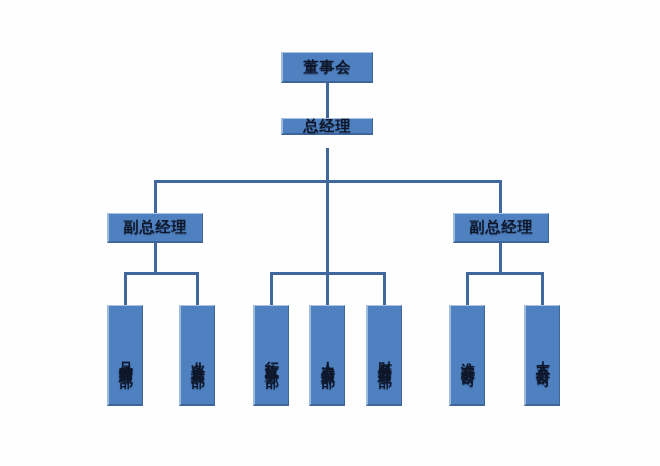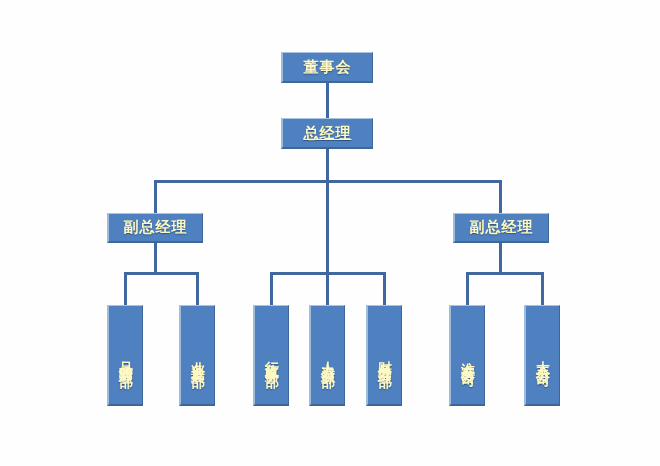--- a/index.html
+++ b/index.html
@@ -28,21 +28,21 @@
 
   
   .node {
     position: absolute;
     box-sizing: border-box;
     background: #4f80bf;
     border-top: 1px solid #a9c3e0;
     border-left: 2px solid #9ebddc;
     border-right: 1px solid #3f6699;
     border-bottom: 2px solid #3f6699;
-    color: #fef9c3;
+    color: #0f172a;
     font-weight: bold;
     text-shadow: 0 1px 1px rgba(30,55,95,0.55);
     display: flex;
     align-items: center;
     justify-content: center;
     letter-spacing: 1px;
   }
   
   .node.horiz {
     font-size: 15px;
@@ -83,21 +83,21 @@
   <div class="conn v" style="left:326px; top:272px; height:34px;"></div>
   <div class="conn v" style="left:383px; top:272px; height:34px;"></div>
 
   <div class="conn v" style="left:499px; top:242px; height:33px;"></div>
   <div class="conn h" style="left:466px; top:272px; width:78px;"></div>
   <div class="conn v" style="left:466px; top:272px; height:34px;"></div>
   <div class="conn v" style="left:541px; top:272px; height:34px;"></div>
 
   <div class="node horiz" style="left:281px; top:52px; width:92px; height:31px;">董事会</div>
 
-  <div class="node horiz" style="left:281px; top:118px; width:92px; height:31px;text-decoration:underline;">总经理</div>
+  <div class="node horiz" style="left:281px; top:118px; width:92px; height:17px;">总经理</div>
 
   <div class="node horiz" style="left:107px; top:213px; width:96px; height:30px;">副总经理</div>
 
   <div class="node horiz" style="left:453px; top:213px; width:96px; height:30px;">副总经理</div>
 
   <div class="node vert" style="left:107px; top:305px; width:36px; height:101px;">品质管理部</div>
 
   <div class="node vert" style="left:179px; top:305px; width:36px; height:101px;">业务发展部</div>
 
   <div class="node vert" style="left:253px; top:305px; width:36px; height:101px;">行政事务部</div>

